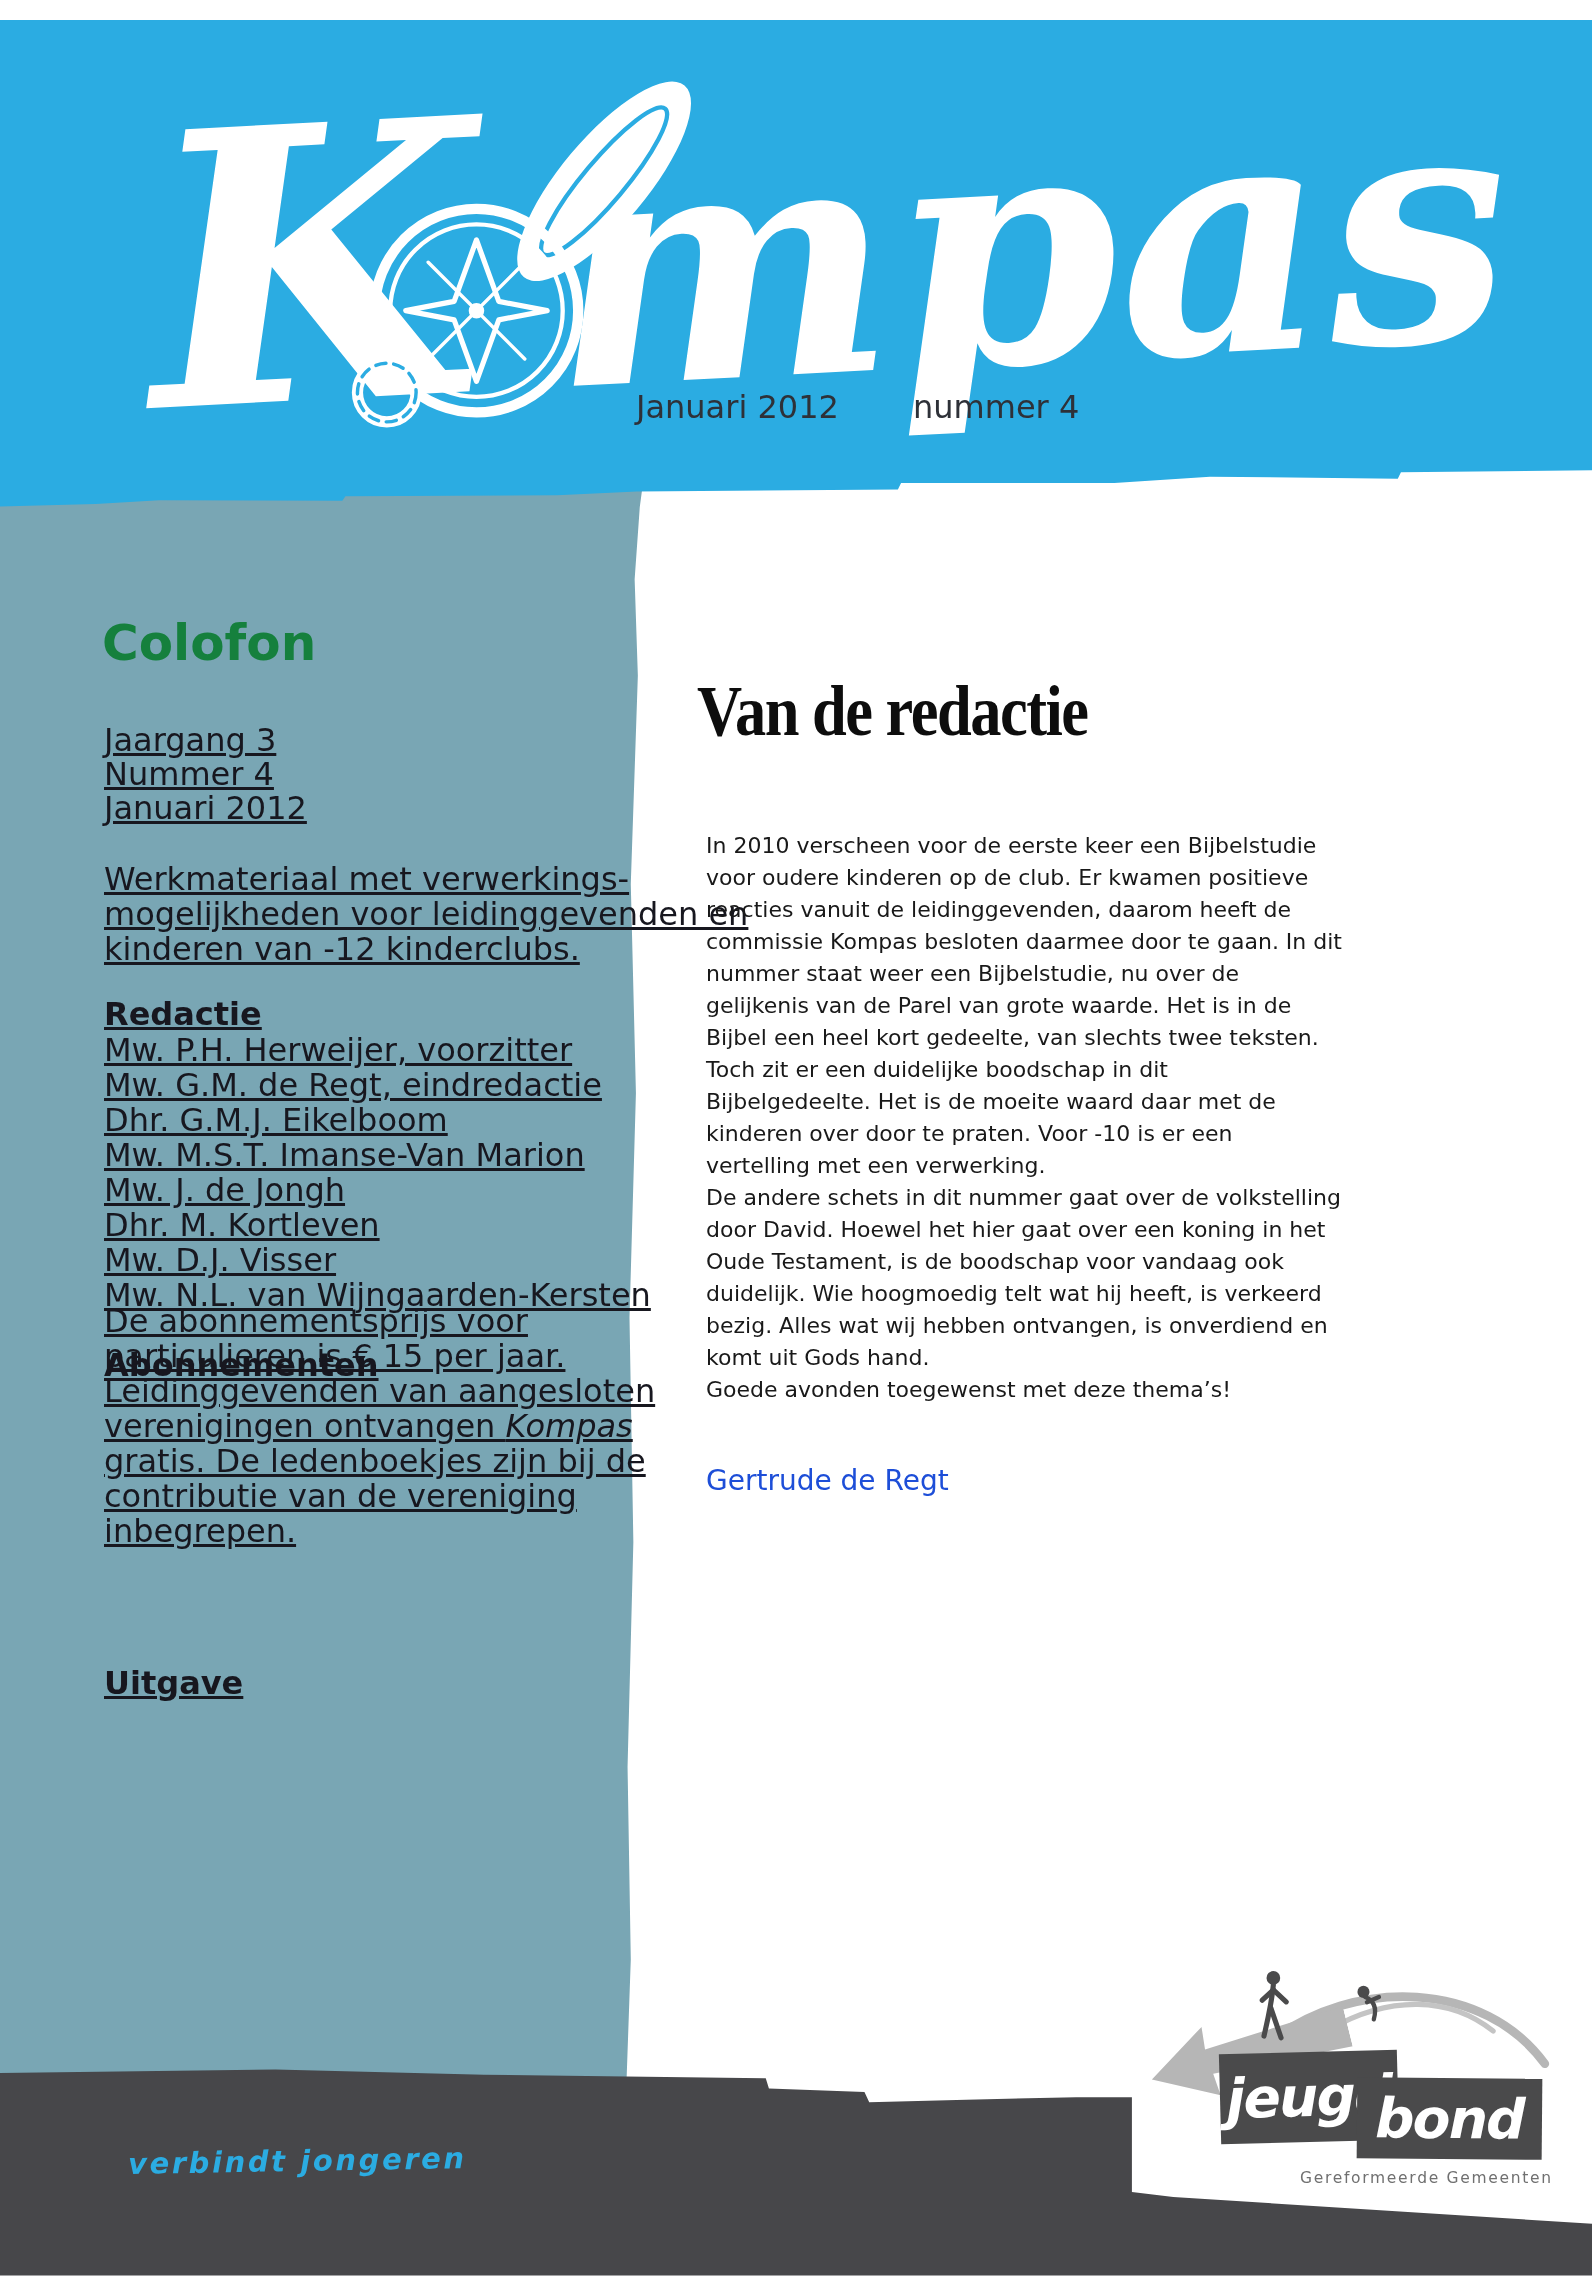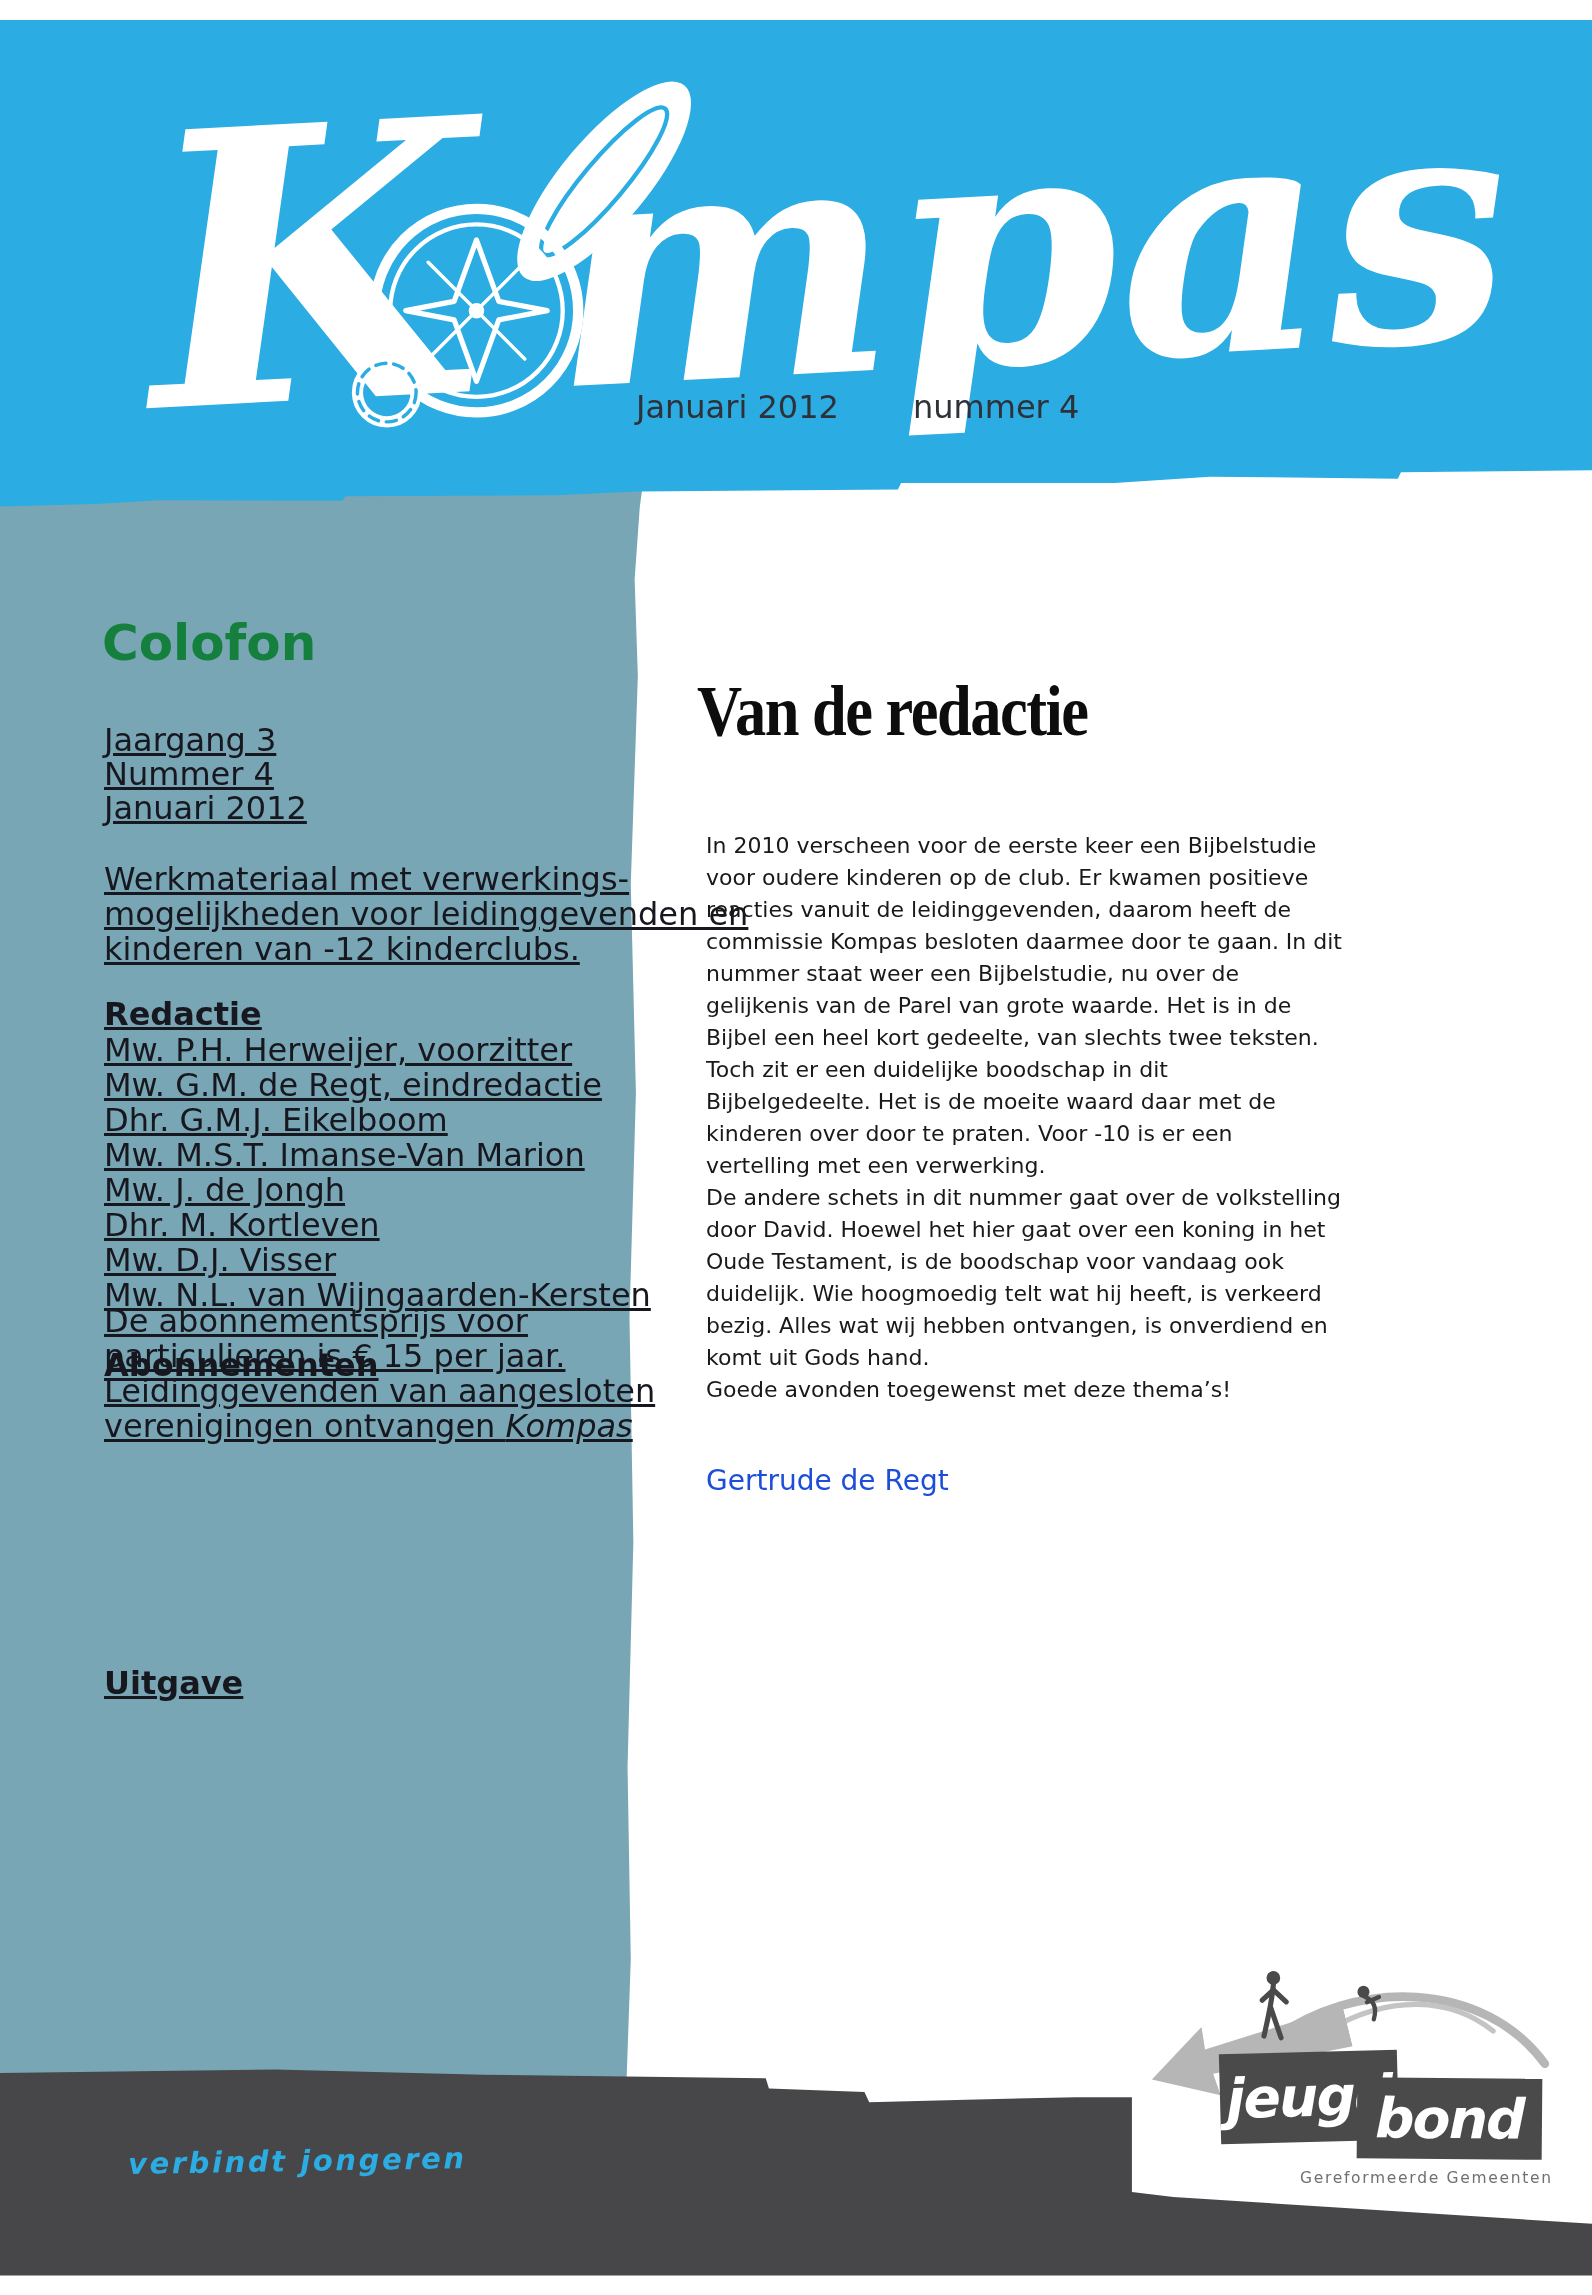--- a/index.html
+++ b/index.html
@@ -120,21 +120,23 @@
 Dhr. G.M.J. Eikelboom
 Mw. M.S.T. Imanse-Van Marion
 Mw. J. de Jongh
 Dhr. M. Kortleven
 Mw. D.J. Visser
 Mw. N.L. van Wijngaarden-Kersten</div>
 
   <div class="sb-text sb-abo-head sb-head">Abonnementen</div>
   <div class="sb-text sb-abo-text pre"><span>De abonnementsprijs voor
 particulieren is € 15 per jaar.
-Leidinggevenden van aangesloten</span><br><span>verenigingen ontvangen </span><em>Kompas</em><br></div>
+Leidinggevenden van aangesloten</span><br><span>verenigingen ontvangen </span><em>Kompas</em><br><span>gratis. De ledenboekjes zijn bij de
+contributie van de vereniging
+inbegrepen.</span></div>
 
   <div class="sb-text sb-uit-head sb-head">Uitgave</div>
 
   <div class="main-title">Van de redactie</div>
   <div class="body-text pre">In 2010 verscheen voor de eerste keer een Bijbelstudie
 voor oudere kinderen op de club. Er kwamen positieve
 reacties vanuit de leidinggevenden, daarom heeft de
 commissie Kompas besloten daarmee door te gaan. In dit
 nummer staat weer een Bijbelstudie, nu over de
 gelijkenis van de Parel van grote waarde. Het is in de

